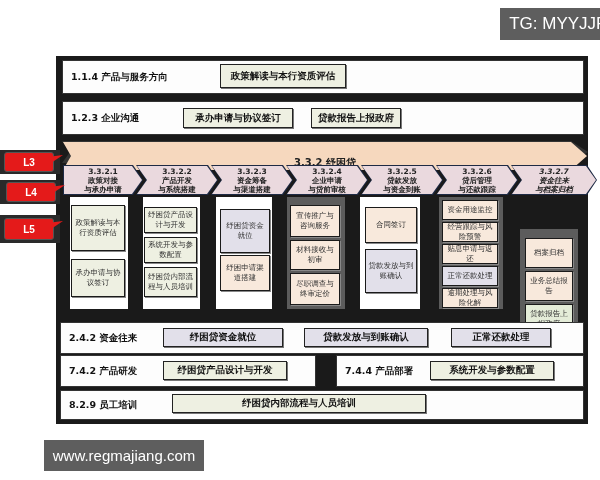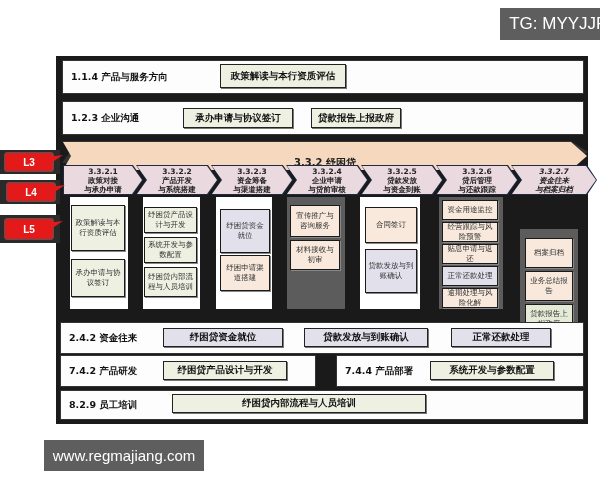--- a/index.html
+++ b/index.html
@@ -172,20 +172,21 @@
   <div class="task c-green" style="left:1px;top:40px;width:53px;height:26px;">系统开发与参数配置</div>
   <div class="task c-green" style="left:1px;top:70px;width:53px;height:30px;">纾困贷内部流程与人员培训</div>
 </div>
 <div class="col" style="left:216px;width:56px;">
   <div class="task c-blue" style="left:4px;top:12px;width:50px;height:44px;">纾困贷资金就位</div>
   <div class="task c-peach" style="left:4px;top:58px;width:50px;height:36px;">纾困申请渠道搭建</div>
 </div>
 <div class="col dark" style="left:287px;width:58px;">
   <div class="task c-peach" style="left:3px;top:8px;width:50px;height:32px;">宣传推广与咨询服务</div>
   <div class="task c-peach" style="left:3px;top:43px;width:50px;height:30px;">材料接收与初审</div>
+  <div class="task c-peach" style="left:3px;top:76px;width:50px;height:32px;">尽职调查与终审定价</div>
 </div>
 <div class="col" style="left:360px;width:60px;">
   <div class="task c-peach" style="left:5px;top:10px;width:52px;height:36px;">合同签订</div>
   <div class="task c-blue" style="left:5px;top:52px;width:52px;height:44px;">贷款发放与到账确认</div>
 </div>
 <div class="col dark" style="left:439px;width:64px;">
   <div class="task c-peach" style="left:3px;top:3px;width:56px;height:20px;">资金用途监控</div>
   <div class="task c-peach" style="left:3px;top:25px;width:56px;height:20px;">经营跟踪与风险预警</div>
   <div class="task c-peach" style="left:3px;top:47px;width:56px;height:20px;">贴息申请与返还</div>
   <div class="task c-blue" style="left:3px;top:69px;width:56px;height:20px;">正常还款处理</div>

